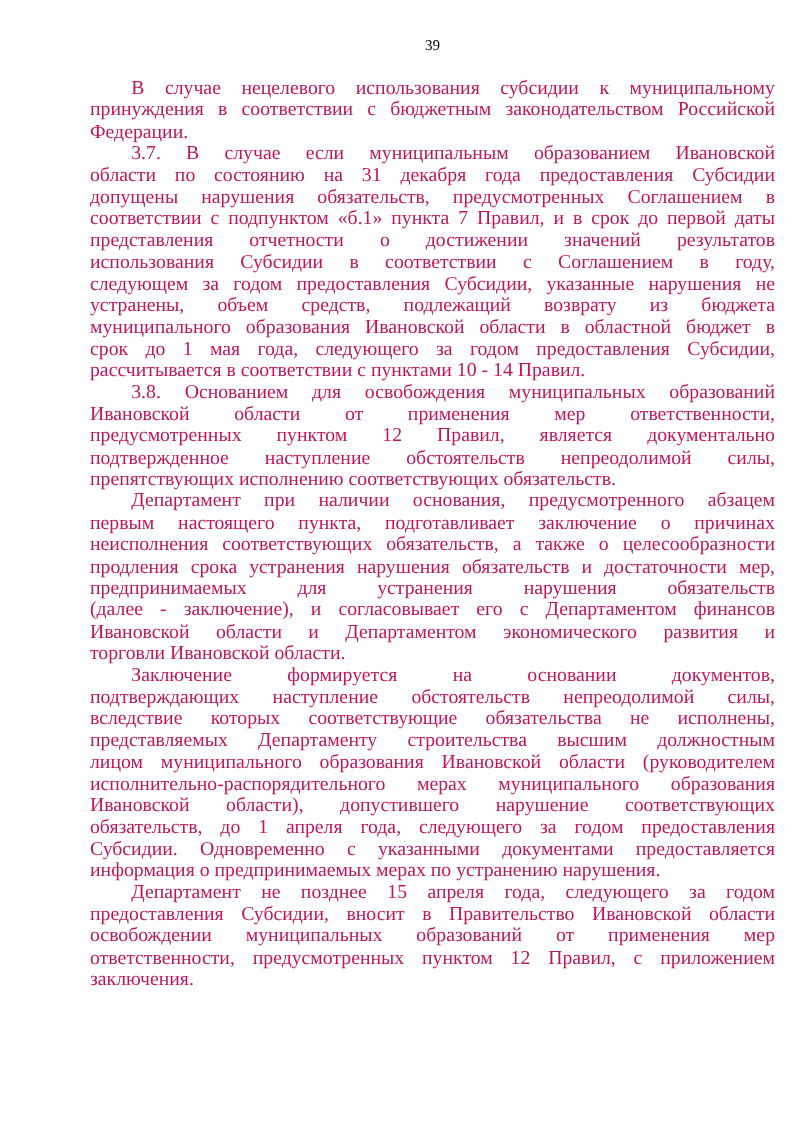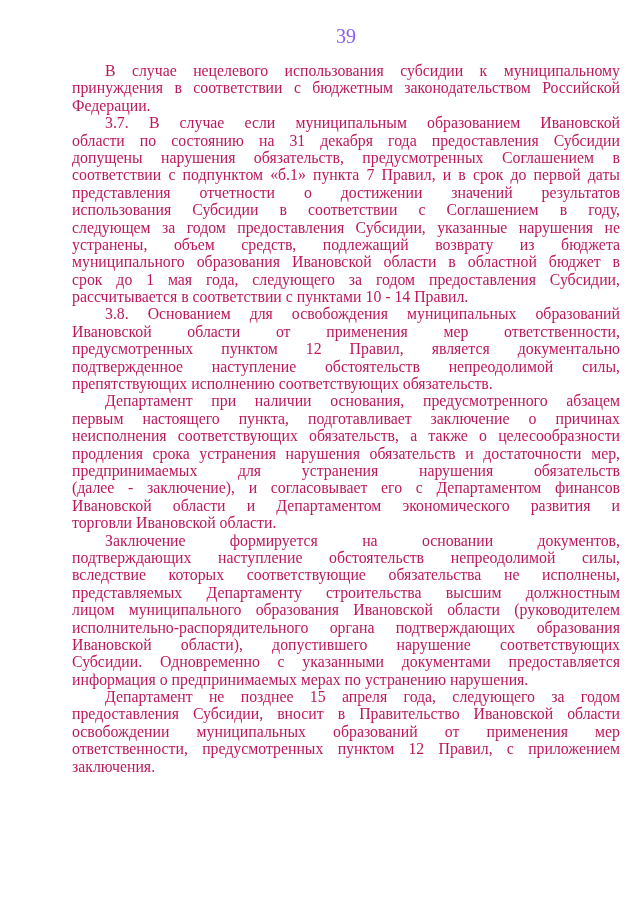--- a/index.html
+++ b/index.html
@@ -15,23 +15,23 @@
     overflow: hidden;
     font-family: "Liberation Serif", "DejaVu Serif", serif;
     color: #1a1a1a;
   }
   .pagenum {
     position: absolute;
     top: 27px;
     left: 72px;
     width: 548px;
     text-align: center;
-    font-size: 20px;
+    font-size: 12px;
     line-height: 18px;
-    color: #8b5cf6;
+    color: #000000;
   }
   .content {
     position: absolute;
     top: 62px;
     left: 72px;
     width: 548px;
   }
   .line {
     font-size: 15.8px;
     line-height: 17.4px;
@@ -89,22 +89,23 @@
         <div class="line">(далее - заключение), и согласовывает его с Департаментом финансов</div>
         <div class="line">Ивановской области и Департаментом экономического развития и</div>
         <div class="line final">торговли Ивановской области.</div>
       </div>
       <div>
         <div class="line indent">Заключение формируется на основании документов,</div>
         <div class="line">подтверждающих наступление обстоятельств непреодолимой силы,</div>
         <div class="line">вследствие которых соответствующие обязательства не исполнены,</div>
         <div class="line">представляемых Департаменту строительства высшим должностным</div>
         <div class="line">лицом муниципального образования Ивановской области (руководителем</div>
-        <div class="line">исполнительно-распорядительного органа подтверждающих образования</div>
+        <div class="line">исполнительно-распорядительного мерах муниципального образования</div>
         <div class="line">Ивановской области), допустившего нарушение соответствующих</div>
+        <div class="line">обязательств, до 1 апреля года, следующего за годом предоставления</div>
         <div class="line">Субсидии. Одновременно с указанными документами предоставляется</div>
         <div class="line final">информация о предпринимаемых мерах по устранению нарушения.</div>
       </div>
       <div>
         <div class="line indent">Департамент не позднее 15 апреля года, следующего за годом</div>
         <div class="line">предоставления Субсидии, вносит в Правительство Ивановской области</div>
         <div class="line">освобождении муниципальных образований от применения мер</div>
         <div class="line">ответственности, предусмотренных пунктом 12 Правил, с приложением</div>
         <div class="line final">заключения.</div>
       </div>

